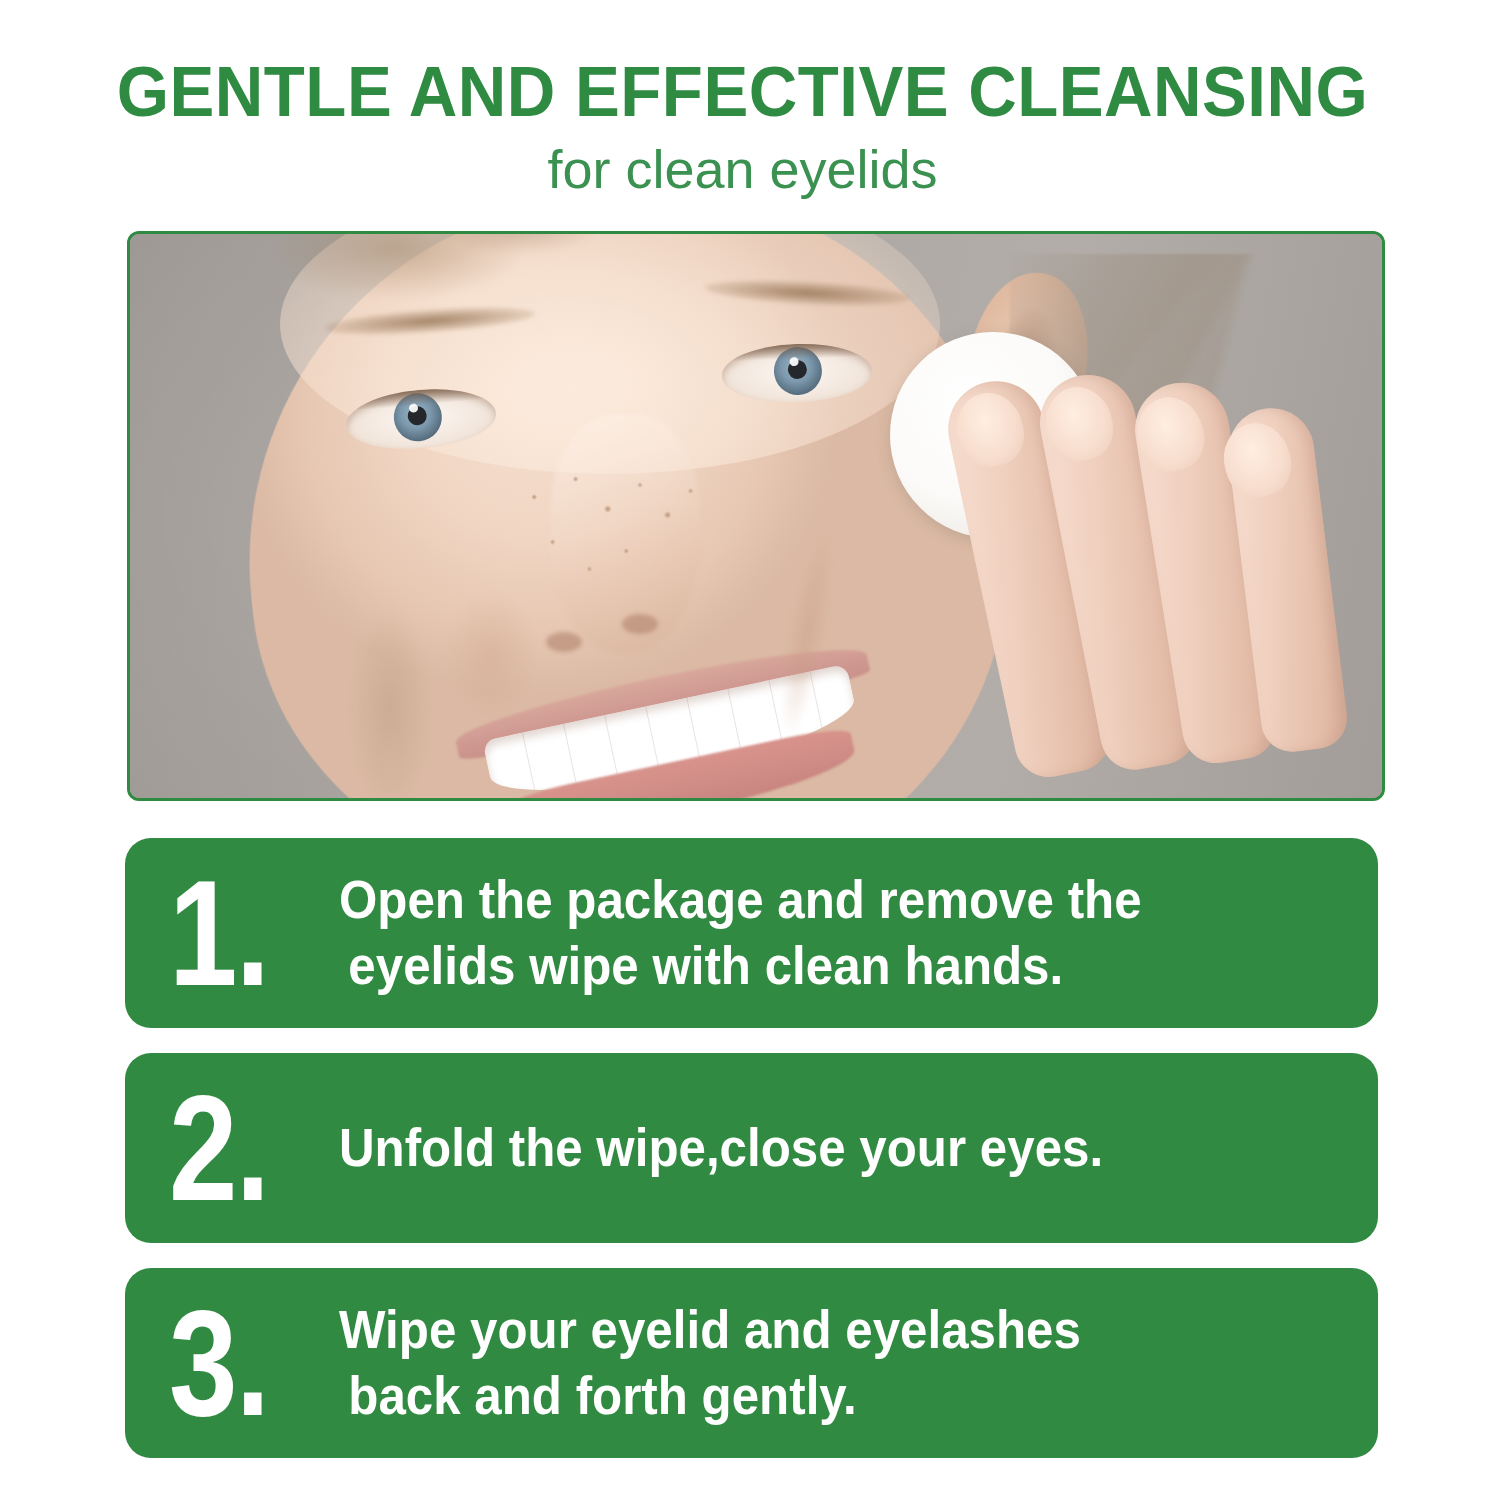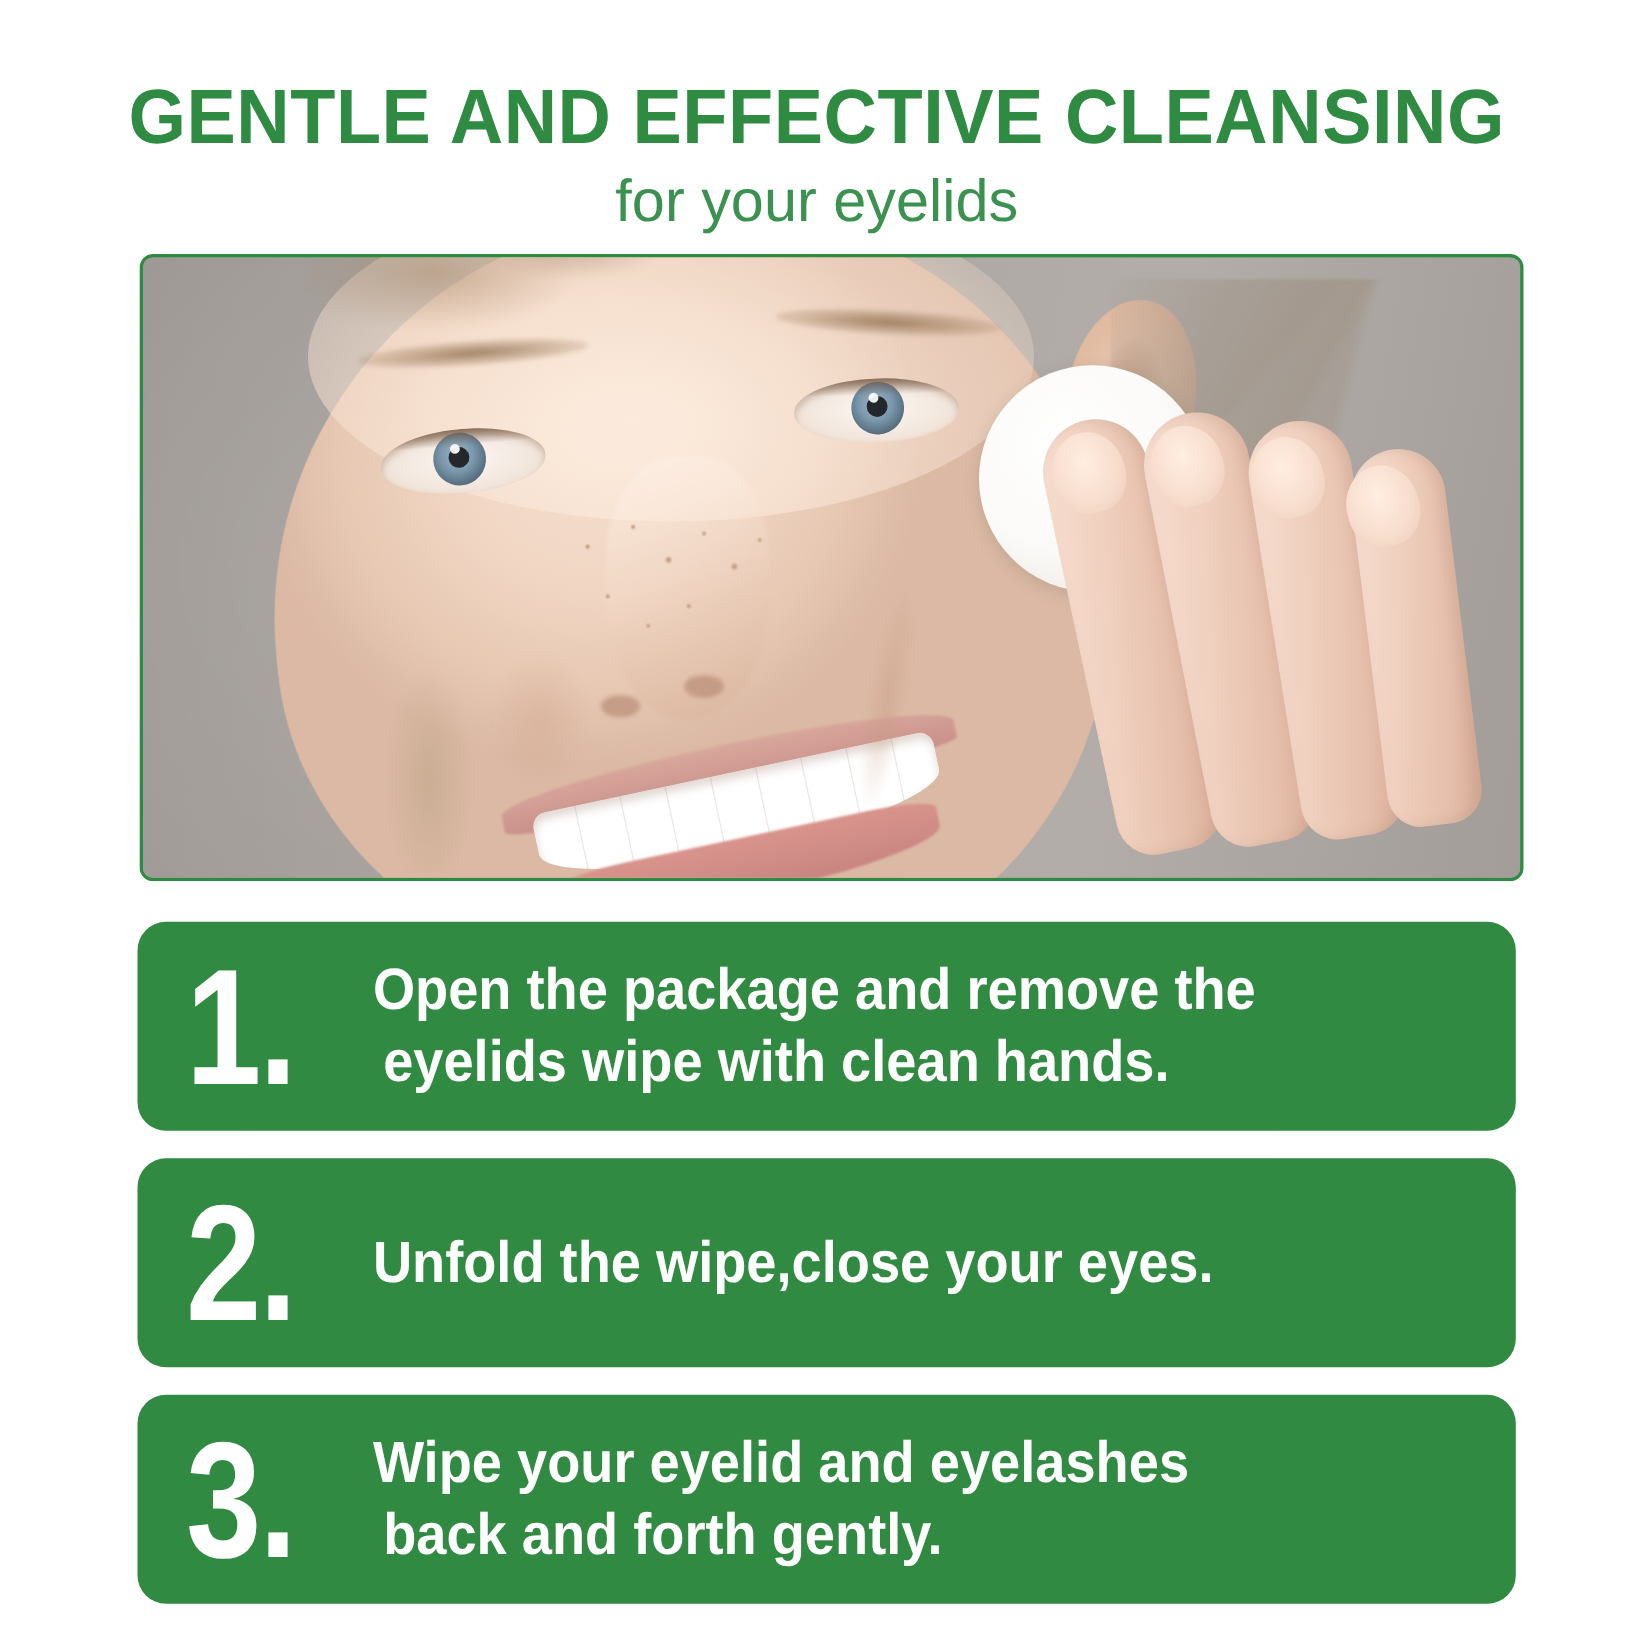--- a/index.html
+++ b/index.html
@@ -18,21 +18,21 @@
     position: relative;
     width: 1500px;
     height: 1500px;
     background: #ffffff;
   }
 
   
   .heading-block {
     position: absolute;
     left: 0;
-    top: 16px;
+    top: 2px;
     width: 1485px;
     text-align: center;
   }
   .headline {
     margin: 0;
     padding-top: 54px;
     color: #2f8b41;
     font-family: "Liberation Sans Narrow", "Liberation Sans", sans-serif;
     font-weight: 700;
     font-size: 70px;
@@ -382,21 +382,21 @@
   }
   .step-text .line2 { display: block; padding-left: 10px; }
 </style>
 </head>
 <body>
 
 <div class="page">
 
   <div class="heading-block">
     <h1 class="headline">GENTLE AND EFFECTIVE CLEANSING</h1>
-    <h2 class="subhead">for your eyelids</h2>
+    <h2 class="subhead">for clean eyelids</h2>
   </div>
 
   <div class="photo-frame">
     <div class="photo">
 
       <div class="face"></div>
       <div class="forehead-shade"></div>
       <div class="hair"></div>
       <div class="hair-side"></div>
 

